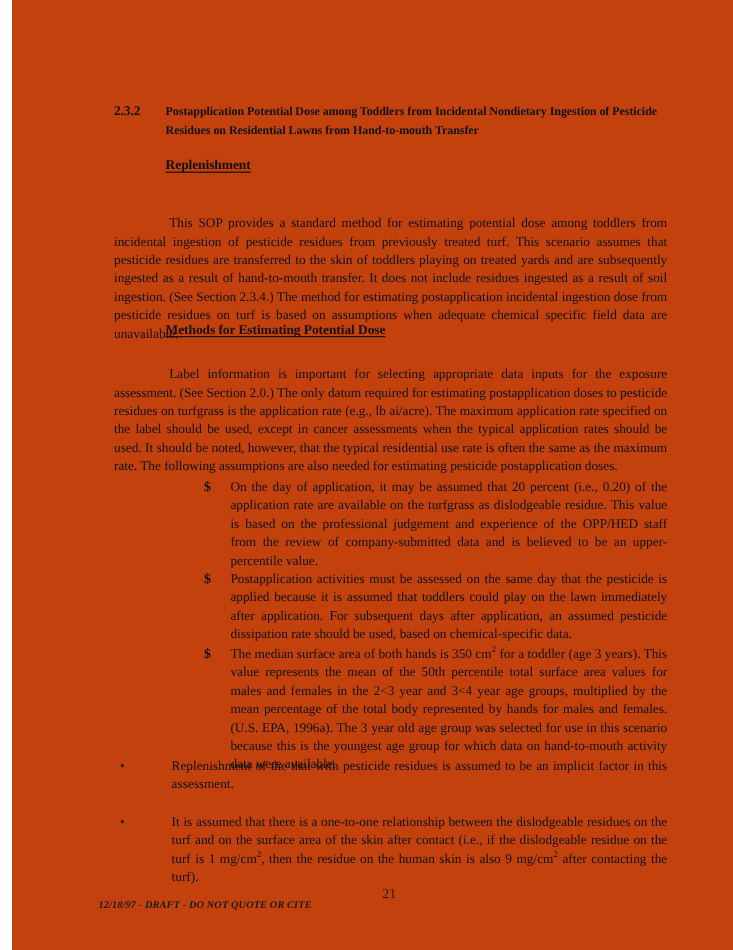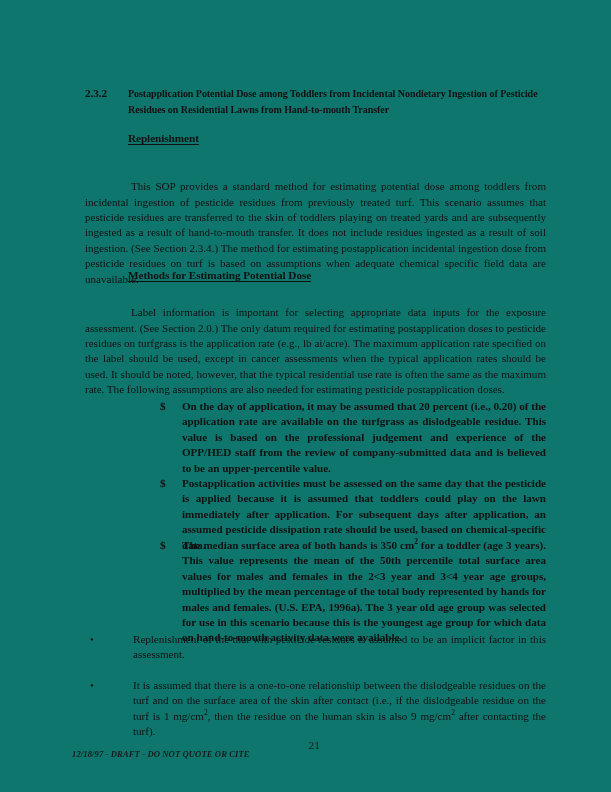--- a/index.html
+++ b/index.html
@@ -14,22 +14,23 @@
     position: relative;
     overflow: hidden;
     font-family: "Liberation Serif", "DejaVu Serif", serif;
     color: #111111;
     -webkit-font-smoothing: none;
   }
 
   .page {
     position: absolute;
     inset: 0;
-    background: #0f766e;
+    background: #c2410c;
     padding: 0;
+    margin-left: 10px;
   }
 
   
   .section-head {
     position: absolute;
     left: 85px;
     top: 86px;
     width: 462px;
     display: flex;
     align-items: flex-start;
@@ -93,21 +94,20 @@
     flex: 0 0 22px;
     width: 22px;
     font-weight: bold;
     font-size: 11.4px;
     line-height: 15.4px;
   }
   .dollar-bullet .btext {
     flex: 1 1 auto;
     text-align: justify;
     letter-spacing: -0.02px;
-    font-weight: bold;
   }
   #bullet-dollar-1 { top: 399px; }
   #bullet-dollar-2 { top: 476px; }
   #bullet-dollar-3 { top: 538px; }
 
   
   .dot-bullet {
     position: absolute;
     left: 90px;
     width: 456px;

